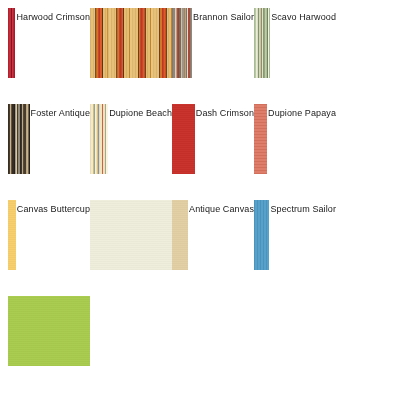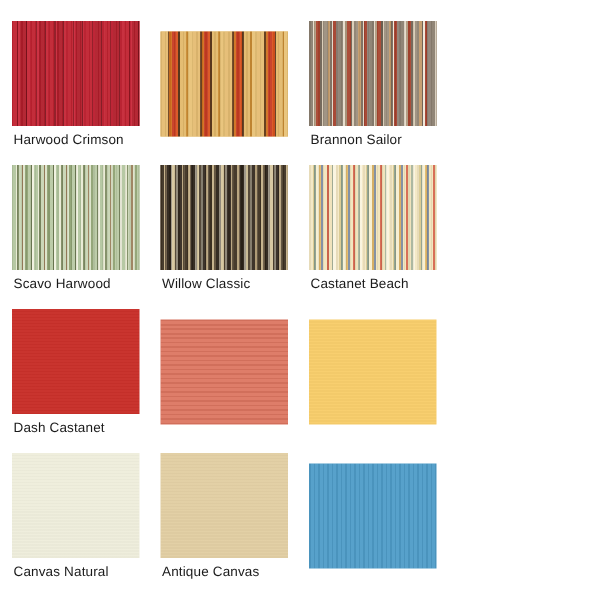--- a/index.html
+++ b/index.html
@@ -18,27 +18,26 @@
     position: relative;
     width: 400px;
     height: 400px;
     box-sizing: border-box;
     padding: 8px 0 0 8px;
     display: flex;
     flex-wrap: wrap;
     align-content: flex-start;
   }
   .swatch-cell {
-    width: 99px;
+    width: 82px;
     height: 96px;
     box-sizing: border-box;
     display: flex;
-    flex-direction: column;
+    flex-direction: row;
     align-items: flex-start;
-    justify-content: center;
   }
   .swatch-tile {
     width: 85px;
     height: 70px;
     position: relative;
     overflow: hidden;
     background-color: #ffffff;
   }
   
   .tex-vert::after {
@@ -101,43 +100,45 @@
     <div class="swatch-cell">
       <div class="swatch-tile tex-vert" style="background-color: rgb(142, 131, 117); background-image: repeating-linear-gradient(90deg, rgb(139, 127, 112) 0px, rgb(139, 127, 112) 2.6px, rgb(230, 220, 203) 2.6px, rgb(230, 220, 203) 3.6px, rgb(176, 154, 128) 3.6px, rgb(176, 154, 128) 5px, rgb(168, 69, 47) 5px, rgb(168, 69, 47) 7.4px, rgb(111, 98, 84) 7.4px, rgb(111, 98, 84) 8.6px, rgb(217, 204, 182) 8.6px, rgb(217, 204, 182) 9.6px, rgb(156, 143, 126) 9.6px, rgb(156, 143, 126) 12.6px, rgb(195, 154, 106) 12.6px, rgb(195, 154, 106) 14.2px, rgb(122, 107, 92) 14.2px, rgb(122, 107, 92) 15.4px, rgb(239, 231, 216) 15.4px, rgb(239, 231, 216) 16.3px, rgb(163, 64, 44) 16.3px, rgb(163, 64, 44) 18.1px, rgb(142, 130, 117) 18.1px, rgb(142, 130, 117) 20.3px);"></div>
       <div class="swatch-label">Brannon Sailor</div>
     </div>
     <div class="swatch-cell">
       <div class="swatch-tile tex-vert" style="background-color: rgb(174, 193, 154); background-image: repeating-linear-gradient(90deg, rgb(179, 198, 159) 0px, rgb(179, 198, 159) 2.4px, rgb(233, 235, 212) 2.4px, rgb(233, 235, 212) 3.6px, rgb(127, 140, 99) 3.6px, rgb(127, 140, 99) 4.6px, rgb(200, 213, 180) 4.6px, rgb(200, 213, 180) 6.6px, rgb(154, 127, 92) 6.6px, rgb(154, 127, 92) 7.5px, rgb(220, 228, 201) 7.5px, rgb(220, 228, 201) 8.9px, rgb(143, 162, 115) 8.9px, rgb(143, 162, 115) 10.5px, rgb(185, 201, 164) 10.5px, rgb(185, 201, 164) 12.7px, rgb(110, 122, 84) 12.7px, rgb(110, 122, 84) 13.5px, rgb(240, 241, 223) 13.5px, rgb(240, 241, 223) 14.6px);"></div>
       <div class="swatch-label">Scavo Harwood</div>
     </div>
     <div class="swatch-cell">
       <div class="swatch-tile tex-vert" style="background-color: rgb(74, 59, 42); background-image: repeating-linear-gradient(90deg, rgb(61, 49, 34) 0px, rgb(61, 49, 34) 2px, rgb(196, 176, 136) 2px, rgb(196, 176, 136) 3.3px, rgb(107, 91, 69) 3.3px, rgb(107, 91, 69) 4.3px, rgb(43, 34, 24) 4.3px, rgb(43, 34, 24) 6.7px, rgb(155, 147, 132) 6.7px, rgb(155, 147, 132) 7.9px, rgb(214, 198, 158) 7.9px, rgb(214, 198, 158) 9.5px, rgb(78, 65, 48) 9.5px, rgb(78, 65, 48) 10.5px, rgb(140, 132, 116) 10.5px, rgb(140, 132, 116) 11.9px, rgb(51, 41, 32) 11.9px, rgb(51, 41, 32) 14.1px, rgb(184, 164, 126) 14.1px, rgb(184, 164, 126) 15.3px, rgb(92, 78, 58) 15.3px, rgb(92, 78, 58) 16.3px);"></div>
-      <div class="swatch-label">Willow Classic</div>
+      <div class="swatch-label">Foster Antique</div>
     </div>
     <div class="swatch-cell">
       <div class="swatch-tile tex-vert" style="background-color: rgb(240, 227, 188); background-image: repeating-linear-gradient(90deg, rgb(244, 232, 196) 0px, rgb(244, 232, 196) 2.6px, rgb(217, 201, 143) 2.6px, rgb(217, 201, 143) 3.6px, rgb(143, 160, 140) 3.6px, rgb(143, 160, 140) 4.8px, rgb(247, 239, 210) 4.8px, rgb(247, 239, 210) 6.8px, rgb(226, 185, 107) 6.8px, rgb(226, 185, 107) 8.2px, rgb(126, 140, 160) 8.2px, rgb(126, 140, 160) 9.4px, rgb(242, 229, 188) 9.4px, rgb(242, 229, 188) 11.8px, rgb(213, 104, 79) 11.8px, rgb(213, 104, 79) 13.1px, rgb(239, 226, 184) 13.1px, rgb(239, 226, 184) 15.1px, rgb(168, 180, 156) 15.1px, rgb(168, 180, 156) 16.1px, rgb(250, 244, 222) 16.1px, rgb(250, 244, 222) 17.7px);"></div>
-      <div class="swatch-label">Castanet Beach</div>
+      <div class="swatch-label">Dupione Beach</div>
     </div>
     <div class="swatch-cell">
       <div class="swatch-tile tex-flat" style="background-color: rgb(200, 48, 42);"></div>
-      <div class="swatch-label">Dash Castanet</div>
+      <div class="swatch-label">Dash Crimson</div>
     </div>
     <div class="swatch-cell">
       <div class="swatch-tile tex-horz" style="background-color: rgb(220, 117, 96);"></div>
+      <div class="swatch-label">Dupione Papaya</div>
     </div>
     <div class="swatch-cell">
       <div class="swatch-tile tex-flat" style="background-color: rgb(248, 206, 108);"></div>
+      <div class="swatch-label">Canvas Buttercup</div>
     </div>
     <div class="swatch-cell">
       <div class="swatch-tile tex-flat" style="background-color: rgb(239, 238, 220);"></div>
-      <div class="swatch-label">Canvas Natural</div>
     </div>
     <div class="swatch-cell">
       <div class="swatch-tile tex-flat" style="background-color: rgb(226, 207, 164);"></div>
       <div class="swatch-label">Antique Canvas</div>
     </div>
     <div class="swatch-cell">
       <div class="swatch-tile tex-vert" style="background-color: rgb(78, 156, 200);"></div>
+      <div class="swatch-label">Spectrum Sailor</div>
     </div>
     <div class="swatch-cell">
       <div class="swatch-tile tex-flat" style="background-color: rgb(168, 204, 78);"></div>
     </div>
   </div>
 
 </body></html>

